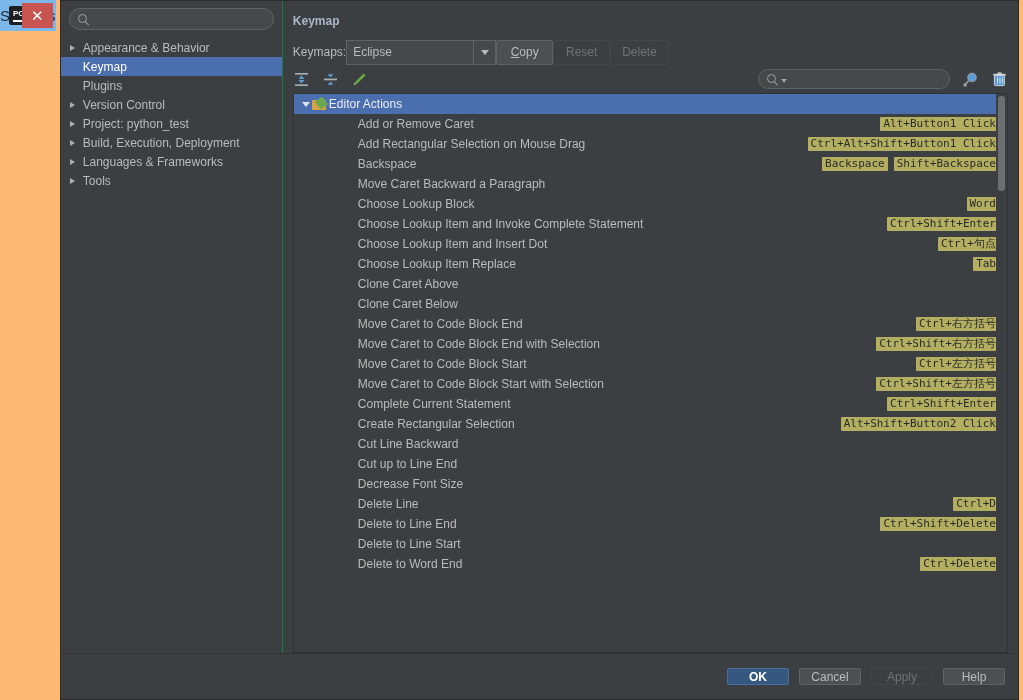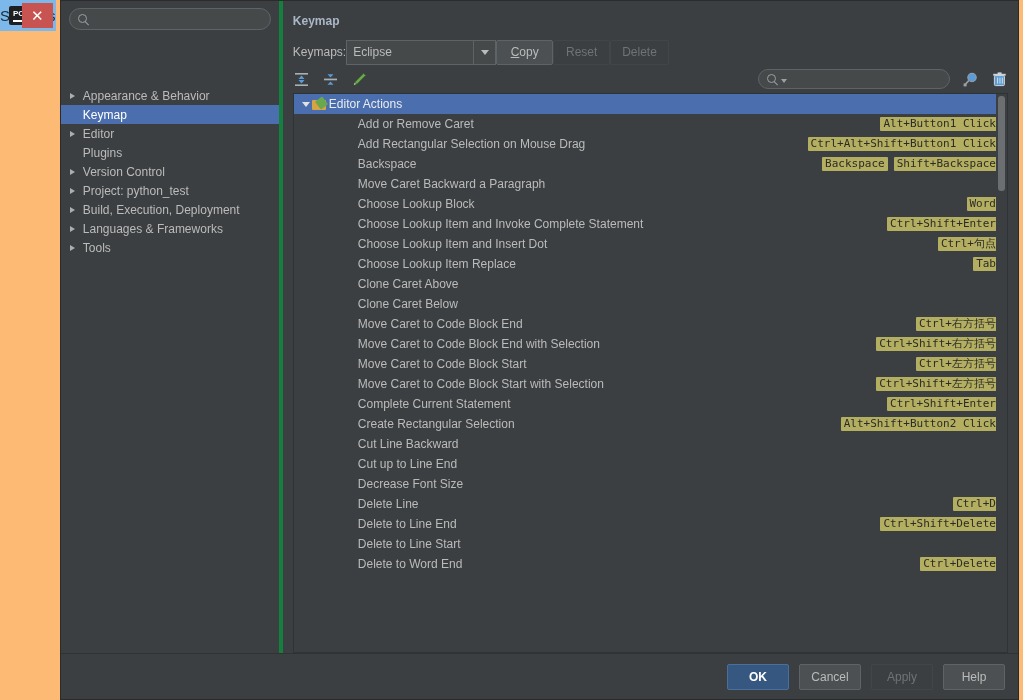--- a/index.html
+++ b/index.html
@@ -88,22 +88,21 @@
     min-height: 0;
   }
 
   
   #sidebar {
     width: 222px;
     flex: 0 0 222px;
     background: #3c3f41;
     display: flex;
     flex-direction: column;
-    border-right: 4px solid #15803d;
-    gap: 48px;
+    border-right: 1px solid #15803d;
   }
   #sidebar-search-wrap {
     padding: 7px 8px 6px 8px;
   }
   #sidebar-search {
     height: 22px;
     border: 1px solid #5e6366;
     border-radius: 11px;
     background: #45494a;
     display: flex;
@@ -403,21 +402,21 @@
     display: flex;
     align-items: center;
     justify-content: flex-end;
     gap: 10px;
     padding-right: 13px;
     border-top: 1px solid #323232;
     background: #3c3f41;
   }
   .btn.footer-btn {
     min-width: 62px;
-    height: 26px;
+    height: 17px;
   }
   .btn.default {
     background: #365880;
     border-color: #4a6f9a;
     color: #ffffff;
     font-weight: bold;
   }
 </style>
 </head>
 <body>
@@ -442,24 +441,20 @@
             <input type="text" placeholder="" style="">
           </div>
         </div>
         <div id="sidebar-tree">
             <div class="nav-item">
               <span class="nav-arrow"></span>
               <span>Appearance &amp; Behavior</span>
             </div>
             <div class="nav-item selected">
               <span>Keymap</span>
-            </div>
-            <div class="nav-item">
-              <span class="nav-arrow"></span>
-              <span>Editor</span>
             </div>
             <div class="nav-item">
               <span>Plugins</span>
             </div>
             <div class="nav-item">
               <span class="nav-arrow"></span>
               <span>Version Control</span>
             </div>
             <div class="nav-item">
               <span class="nav-arrow"></span>

